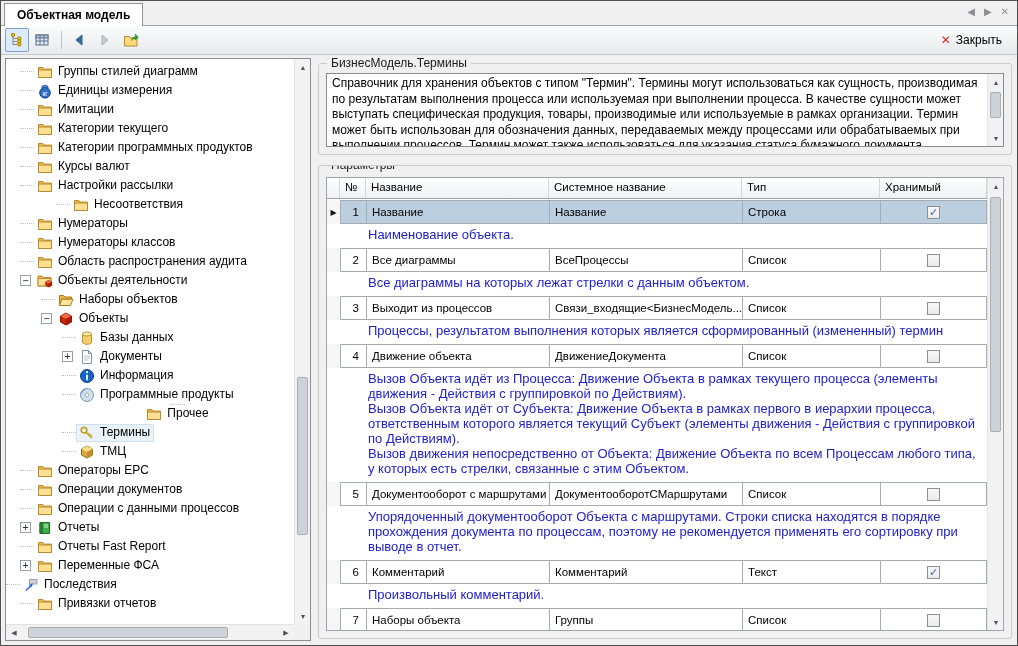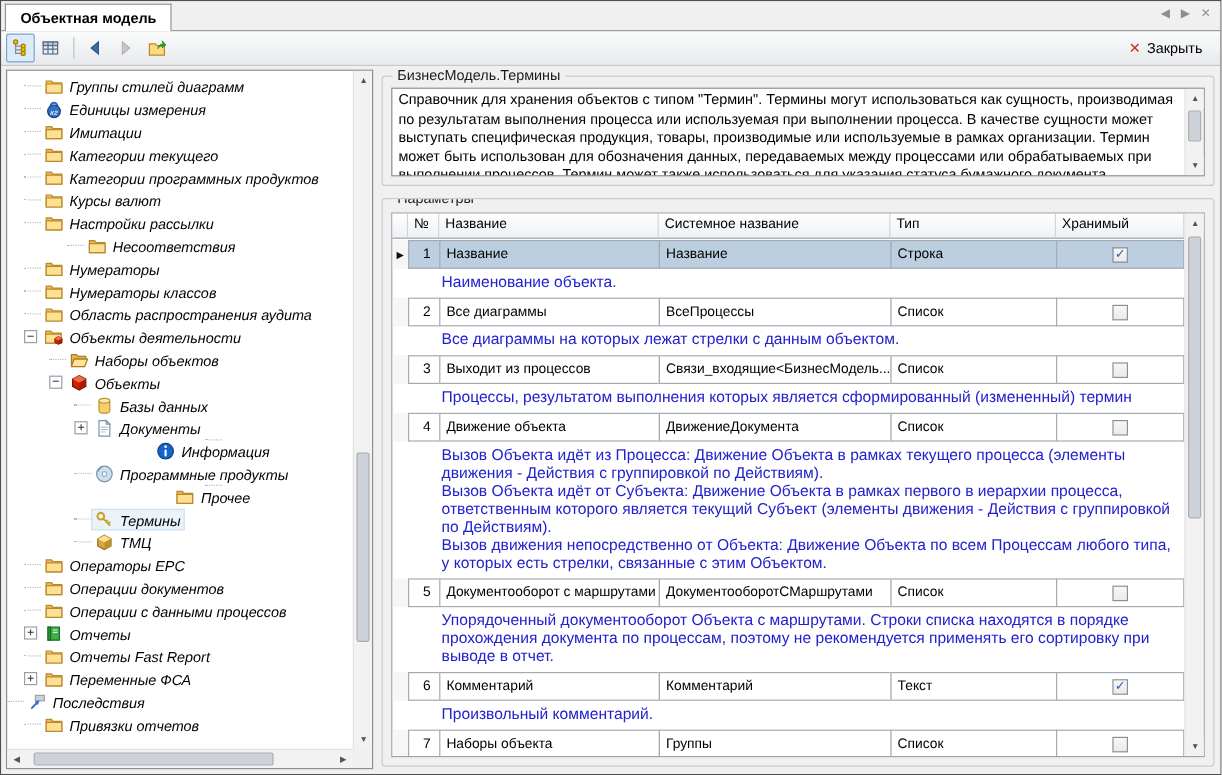--- a/index.html
+++ b/index.html
@@ -26,21 +26,21 @@
   .main { flex:1; display:flex; gap:5px; padding:3px 3px 4px 4px; background:#f0f0f0; overflow:hidden; }
 
   
   .treepanel { width:306px; flex:none; background:#fff; border:1px solid #8a8d94; position:relative; overflow:hidden; }
   .tree-content { position:absolute; top:3px; left:0; right:16px; bottom:16px; overflow:hidden; }
   .trow { height:19px; display:flex; align-items:center; white-space:nowrap; }
   .expander { width:11px; height:11px; border:1px solid #95a0ab; background:#fff; display:inline-flex; align-items:center; justify-content:center; font-size:10px; line-height:9px; color:#333; flex:none; margin-right:3px; font-family:"DejaVu Sans Mono",monospace; }
   .stub { width:14px; flex:none; border-top:1px dotted #bdbdbd; }
   .ticon { width:17px; height:16px; flex:none; display:inline-flex; align-items:center; margin:0 4px 0 2px; }
   .ticon svg { display:block; }
-  .hlwrap { display:inline-flex; align-items:flex-end; height:18px; padding-right:3px; border:1px solid transparent;font-style:italic; }
+  .hlwrap { display:inline-flex; align-items:flex-start; height:18px; padding-right:3px; border:1px solid transparent; }
   .hlwrap.hl { background:#eaf2fa; border:1px solid #cfe0f1; }
   .tlabel { font-size:12px; }
 
   
   .vscroll { width:16px; background:#f2f2f2; position:relative; flex:none; border-left:1px solid #e3e3e3; }
   .hscroll { height:16px; background:#f2f2f2; position:relative; border-top:1px solid #e3e3e3; }
   .sb-btn { position:absolute; width:16px; height:16px; display:flex; align-items:center; justify-content:center; font-size:7px; color:#4f5257; background:#f2f2f2; }
   .sb-btn.top { top:0; left:0; } .sb-btn.bottom { bottom:0; left:0; }
   .sb-btn.left { left:0; top:0; } .sb-btn.right { right:0; top:0; }
   .sb-thumb { position:absolute; left:2px; right:2px; background:#cdd2d8; border:1px solid #a9aeb5; border-radius:2px; }
@@ -347,21 +347,21 @@
               <span class="ticon">
                 <svg width="16" height="16" viewBox="0 0 16 16">
                   <path d="M3.5 1.5h6l3 3v10h-9z" fill="#fff" stroke="#7d93a8"></path>
                   <path d="M9.5 1.5v3h3z" fill="#dde6ee" stroke="#7d93a8"></path>
                   <path d="M5 7h6M5 9h6M5 11h4" stroke="#b9c6d2"></path>
                 </svg>
               </span>
               <span class="tlabel">Документы</span>
             </span>
           </div>
-          <div class="trow" style="padding-left: 56px; flex-direction: column;">
+          <div class="trow" style="padding-left: 56px;">
             <span class="stub"></span>
             <span class="hlwrap">
               <span class="ticon">
                 <svg width="16" height="16" viewBox="0 0 16 16">
                   <circle cx="8" cy="8" r="6.5" fill="#1565c8" stroke="#0b3f86"></circle>
                   <rect x="7.1" y="6.5" width="1.8" height="6" rx="0.9" fill="#fff"></rect>
                   <circle cx="8" cy="4.2" r="1.1" fill="#fff"></circle>
                 </svg>
               </span>
               <span class="tlabel">Информация</span>

